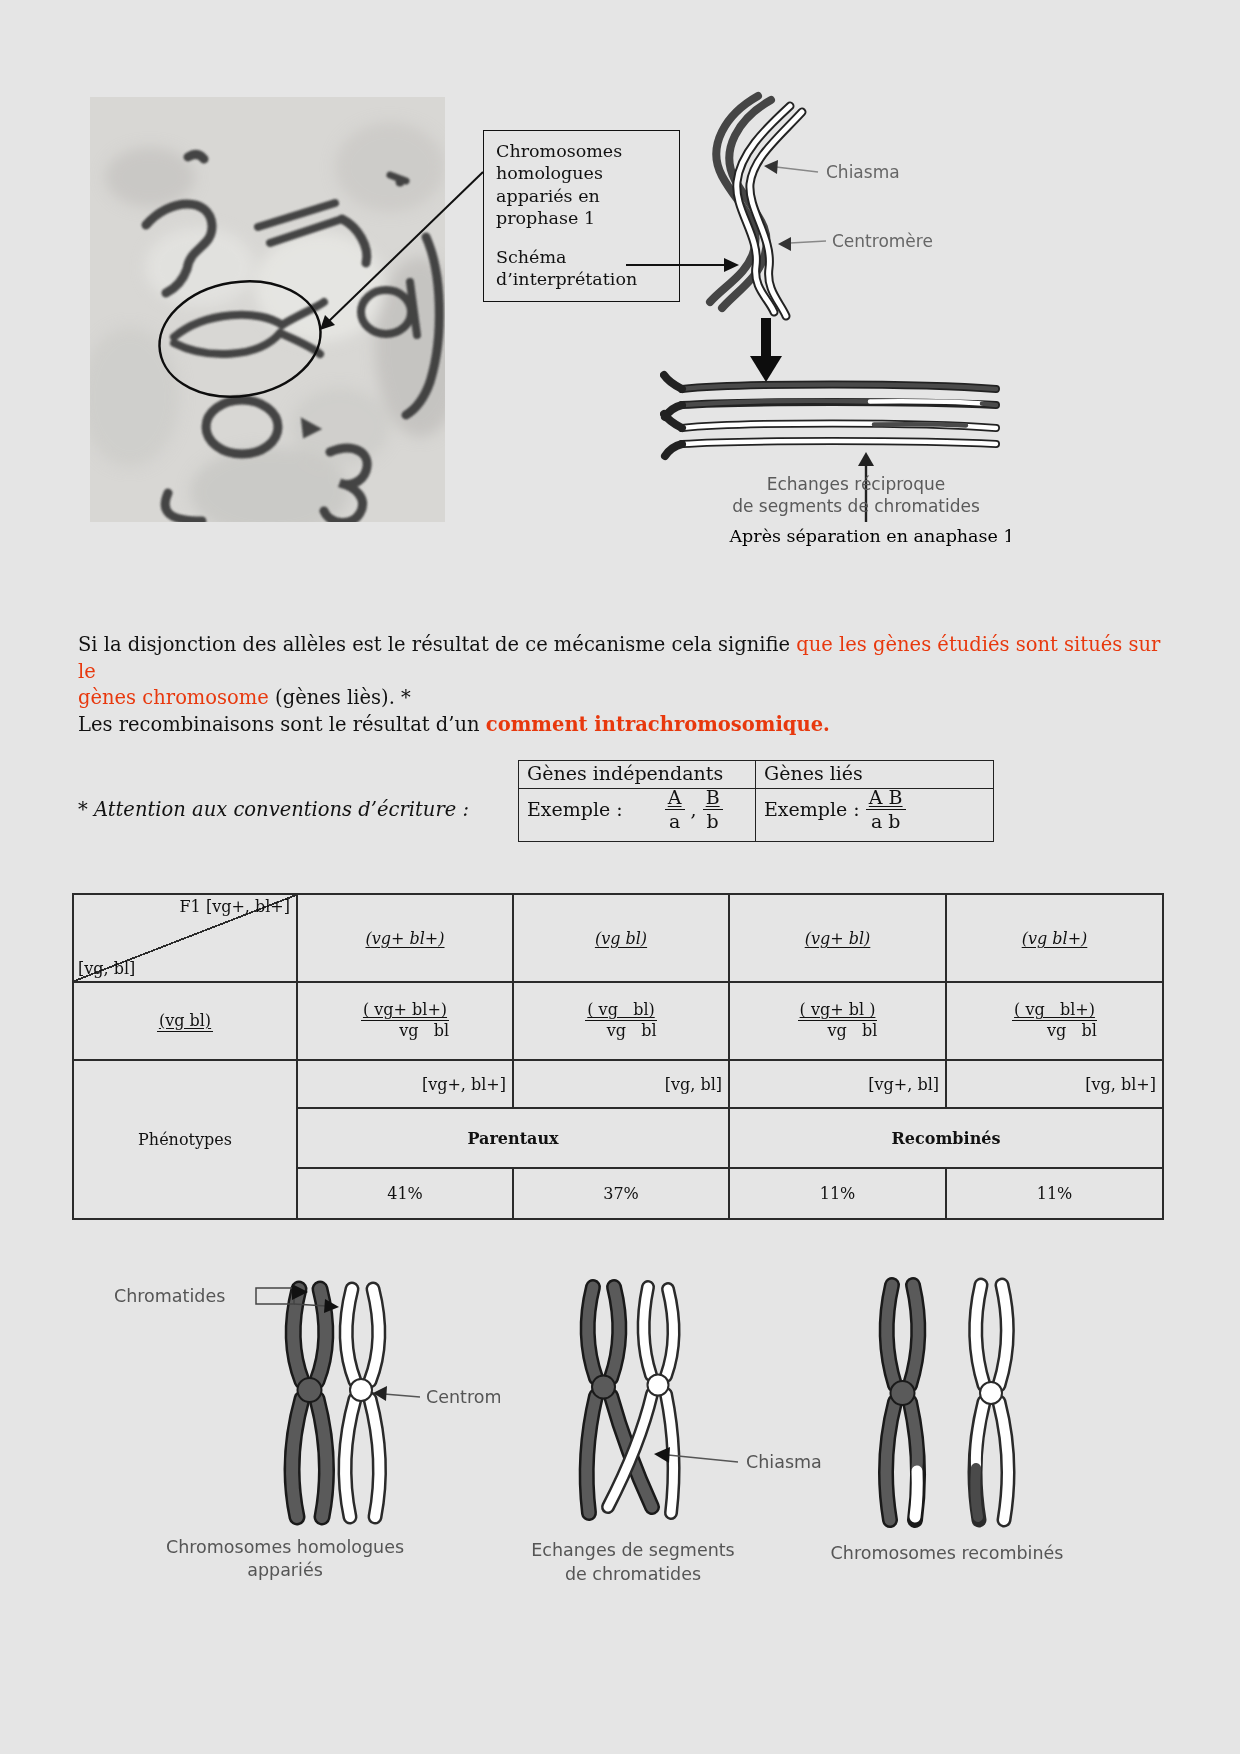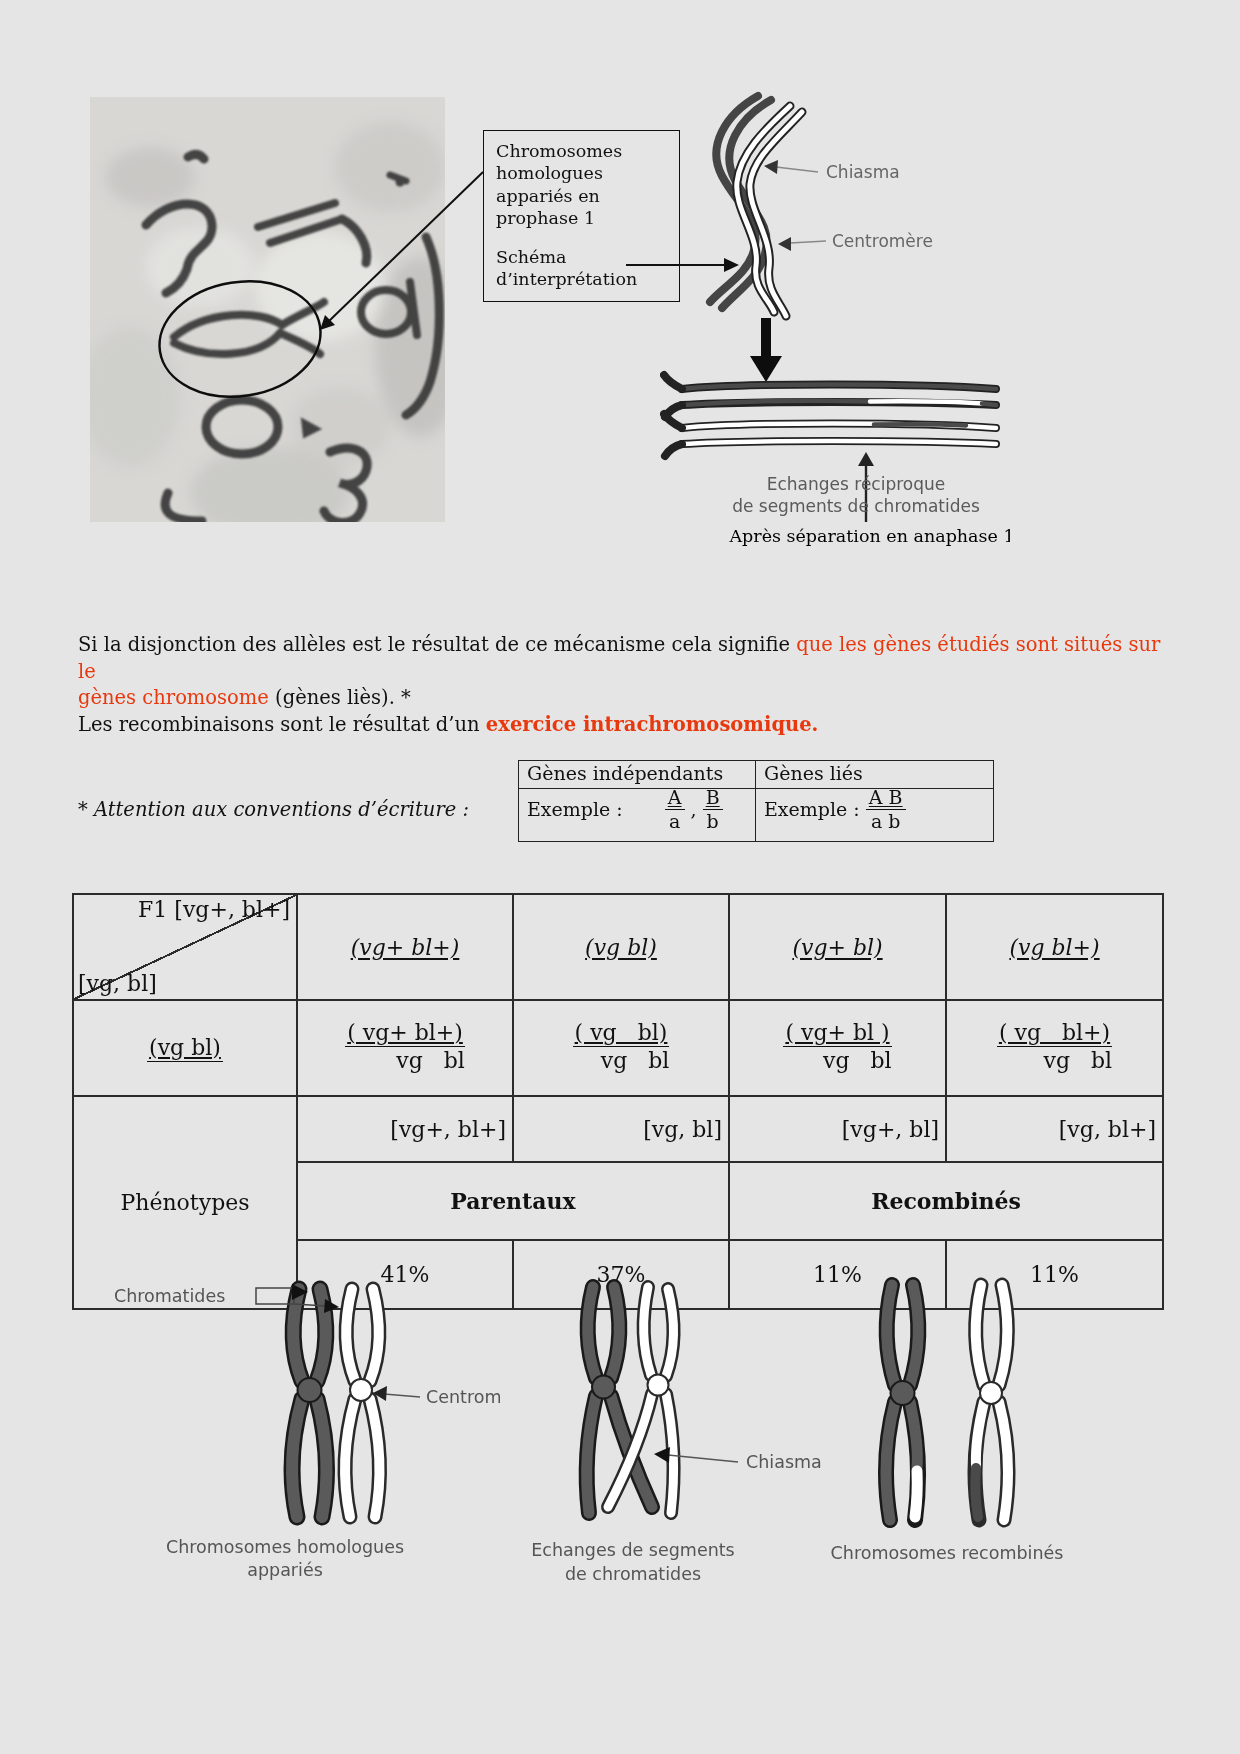--- a/index.html
+++ b/index.html
@@ -27,21 +27,21 @@
   table.conv tr.hd td{height:25px;}
   table.conv tr.bd td{height:50px;}
   .cfrac{display:inline-block;text-align:center;vertical-align:middle;margin-top:-2px;}
   .cfrac .num{display:block;text-decoration:underline;text-underline-offset:2px;
               border-bottom:1.6px solid #111;padding:0 3px 1px;line-height:1.05;}
   .cfrac .den{display:block;line-height:1.2;}
   .ex-gap{display:inline-block;width:42px;}
 
   
   table.cross{left:72px;top:893px;width:1090px;border-collapse:collapse;table-layout:fixed;}
-  table.cross td{border:2px solid #2b2b2b;font-size:22px;padding:18px 6px;vertical-align:middle;}
+  table.cross td{border:2px solid #2b2b2b;font-size:16px;padding:9px 6px;vertical-align:middle;}
   td.corner{position:relative;height:68px;
      background-image:linear-gradient(to bottom right,transparent 49.5%,#2b2b2b 49.5%,#2b2b2b 50.6%,transparent 50.6%);}
   td.corner .ct{position:absolute;top:2px;right:6px;}
   td.corner .cb{position:absolute;bottom:3px;left:4px;}
   td.gamete{text-align:center;height:68px;font-style:italic;}
   .uline{text-decoration:underline;text-underline-offset:3px;}
   td.tester{text-align:center;height:58px;}
   .dline{display:inline-block;text-decoration:underline;text-underline-offset:2px;
          border-bottom:1.8px solid #111;padding:0 2px 1px;}
   td.off{text-align:center;height:58px;}
@@ -165,21 +165,21 @@
     <line x1="206" y1="432" x2="206" y2="372" stroke="#222" stroke-width="2.4"></line>
     <polygon points="206,362 198,376 214,376" fill="#222"></polygon>
     <text x="196" y="400" font-size="17" fill="#5a5a5a" text-anchor="middle">Echanges réciproque</text>
     <text x="196" y="422" font-size="17" fill="#5a5a5a" text-anchor="middle">de segments de chromatides</text>
     <text x="212" y="452" font-size="17.5" fill="#000" text-anchor="middle" class="serif">Après séparation en anaphase 1</text>
   </svg>
 
   <div class="abs para">
     <span>Si la disjonction des allèles est le résultat de ce mécanisme cela signifie </span><span class="red">que les gènes étudiés sont situés sur le</span><br>
     <span class="red">gènes chromosome </span><span>(gènes liès). *</span><br>
-    <span>Les recombinaisons sont le résultat d’un </span><span class="redb">exercice intrachromosomique.</span>
+    <span>Les recombinaisons sont le résultat d’un </span><span class="redb">comment intrachromosomique.</span>
   </div>
 
   <div class="abs note-italic">* Attention aux conventions d’écriture :</div>
 
   <table class="abs conv">
     <colgroup>
         <col style="width:237px">
         <col style="width:238px">
       </colgroup>
     <tbody>

